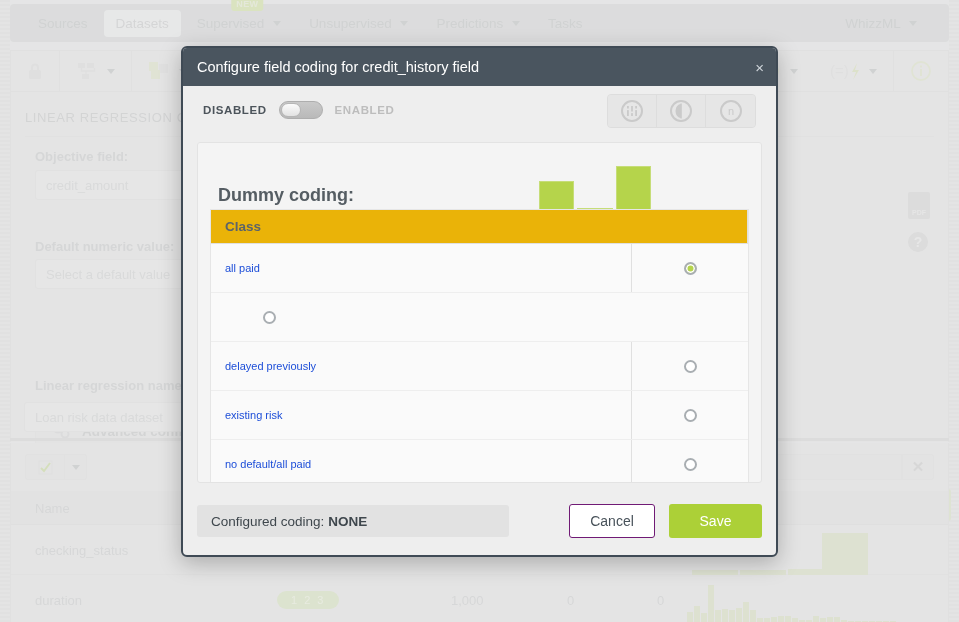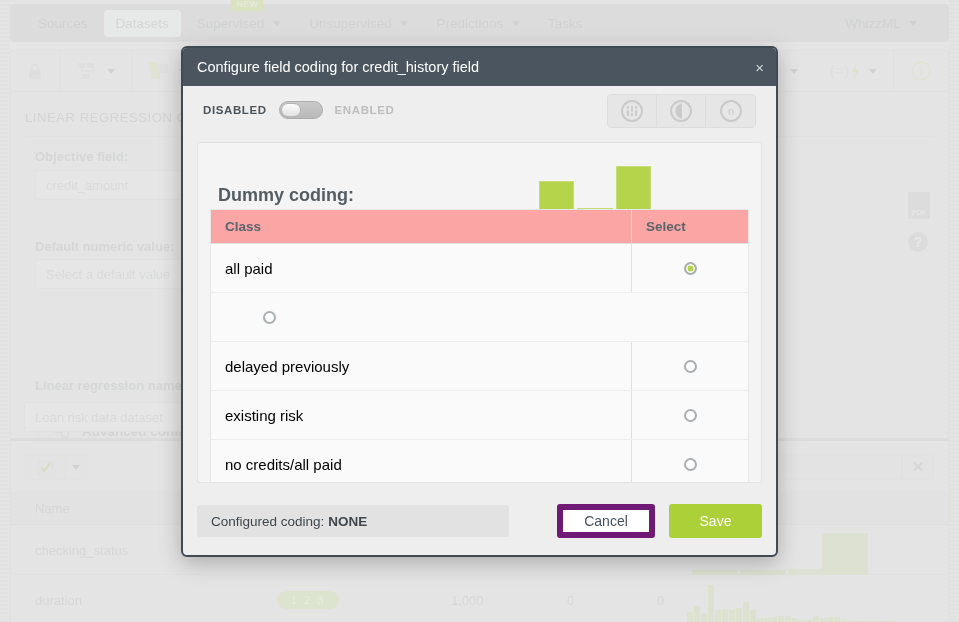--- a/index.html
+++ b/index.html
@@ -332,36 +332,36 @@
     border: 1px solid #c6dd78;
   }
   #class-table {
     position: absolute; left: 12px; right: 12px; top: 66px; bottom: 0;
     background: #fafafa;
     border: 1px solid #e6e6e6;
     border-bottom: none;
   }
   .tbl-head {
     display: flex; height: 34px;
-    background: #fca5a5;
+    background: #eab308;
     border-bottom: 1px solid #e0e0e0;
   }
   .tbl-head .th {
     font-size: 13.5px; font-weight: bold; color: #5c6469;
     display: flex; align-items: center;
     padding-left: 14px;
   }
   .col-class { flex: 1; border-right: 1px solid #e0e0e0; }
   .col-select { width: 116px; }
   .tbl-row {
     display: flex; height: 49px;
     border-bottom: 1px solid #eeeeee;
   }
   .tbl-row .td {
-    font-size: 15px; color: #000000;
+    font-size: 11px; color: #1d4ed8;
     display: flex; align-items: center;
     padding-left: 14px;
   }
   .td.col-select { justify-content: center; padding-left: 0; }
   .radio {
     width: 13px; height: 13px;
     border-radius: 50%;
     border: 2px solid #a9aeb2;
     background: #ffffff;
   }
@@ -382,23 +382,23 @@
     border-radius: 3px;
     height: 32px;
     width: 312px;
     display: flex; align-items: center;
     padding: 0 14px;
     font-size: 13.5px; color: #3f474d;
   }
   #configured-coding b { font-weight: bold; margin-left: 4px; }
   .footer-spacer { flex: 1; }
   #cancel-btn {
-    width: 98px; height: 34px;
+    width: 86px; height: 34px;
     background: #ffffff;
-    border: 6px solid #701a75;
+    border: 1px solid #701a75;
     border-radius: 3px;
     color: #48525a; font-size: 14px;
     display: flex; align-items: center; justify-content: center;
     margin-right: 14px;
   }
   #save-btn {
     width: 93px; height: 34px;
     background: #acd037;
     border: none;
     border-radius: 3px;
@@ -671,21 +671,20 @@
         <i title="all paid" style="height: 6px; background: rgb(181, 212, 75);"></i>
         <i title="critical/other existing credit" style="height: 34px; background: rgb(181, 212, 75);"></i>
         <i title="delayed previously" style="height: 7px; background: rgb(181, 212, 75);"></i>
         <i title="existing paid" style="height: 49px; background: rgb(181, 212, 75);"></i>
         <i title="no credits/all paid" style="height: 5px; background: rgb(181, 212, 75);"></i>
       </div>
 
     <div id="class-table">
       <div class="tbl-head">
         <div class="th col-class">Class</div>
-        <div class="th col-select">Select</div>
       </div>
       <div id="class-rows">
           <div class="tbl-row">
             <div class="td col-class">all paid</div>
             <div class="td col-select">
               <span class="radio sel"></span>
             </div>
           </div>
           <div class="tbl-row">
             <div class="td col-select">
@@ -698,21 +697,21 @@
               <span class="radio"></span>
             </div>
           </div>
           <div class="tbl-row">
             <div class="td col-class">existing risk</div>
             <div class="td col-select">
               <span class="radio"></span>
             </div>
           </div>
           <div class="tbl-row">
-            <div class="td col-class">no credits/all paid</div>
+            <div class="td col-class">no default/all paid</div>
             <div class="td col-select">
               <span class="radio"></span>
             </div>
           </div>
         </div>
     </div>
   </div>
 
   <div id="modal-footer">
     <div id="configured-coding">

